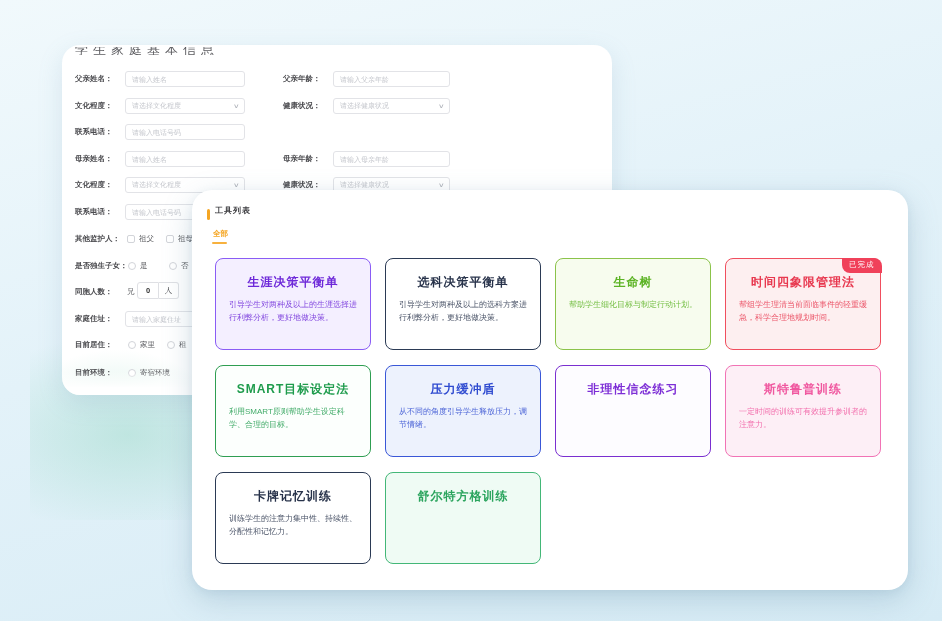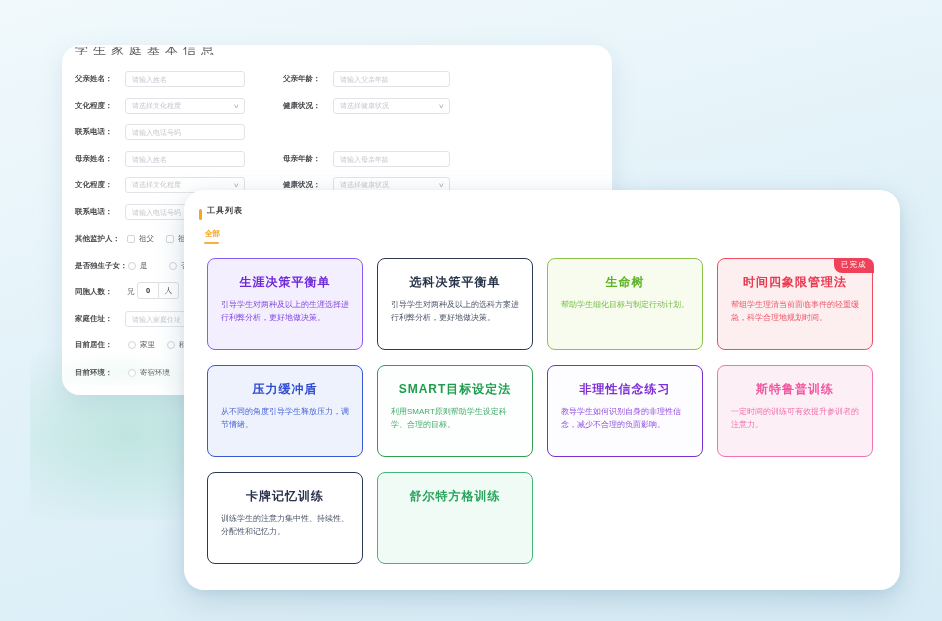--- a/index.html
+++ b/index.html
@@ -35,21 +35,21 @@
   .numpre { position:absolute; left:65px; top:5px; font-size:7.5px; color:#55565a; }
   .numgrp { position:absolute; left:75px; top:0; display:flex; }
   .numcell { width:22px; height:17px; border:1px solid #dfe0e4; border-radius:3px 0 0 3px; background:#fff;
              display:flex; align-items:center; justify-content:center; font-size:7.5px; font-weight:700; color:#333; }
   .sufcell { width:20px; height:17px; border:1px solid #dfe0e4; border-left:none; border-radius:0 3px 3px 0; background:#fff;
              display:flex; align-items:center; justify-content:center; font-size:7.5px; color:#55565a; }
   .form-fade { position:absolute; left:0; right:0; bottom:0; height:24px; z-index:2;
                background:linear-gradient(to bottom, rgba(255,255,255,0), #ffffff 70%); }
 
   
-  .tools-panel { position:absolute; left:184px; top:190px; width:716px; height:400px; z-index:3;
+  .tools-panel { position:absolute; left:192px; top:190px; width:716px; height:400px; z-index:3;
     border-radius:20px; background:#ffffff;
     box-shadow: 0 10px 30px rgba(96,140,165,.28), 0 2px 8px rgba(96,140,165,.10); }
   .hbar { position:absolute; left:15px; top:19px; width:3px; height:11px; border-radius:2px; background:#f5a623; }
   .htext { position:absolute; left:23px; top:15px; font-size:8px; font-weight:700; color:#3a3a3e; letter-spacing:1px; }
   .tab { position:absolute; left:21px; top:39px; font-size:7.5px; font-weight:700; color:#f5a623; cursor:pointer; }
   .tab-underline { position:absolute; left:20px; top:52px; width:15px; height:2px; border-radius:1px; background:#f7b13e; }
   .cards { position:absolute; left:23px; top:68px; display:grid;
            grid-template-columns:repeat(4,156px); column-gap:14px; row-gap:15px; grid-auto-rows:92px; }
   .tcard { position:relative; border:1.5px solid var(--bc,#ccc); background:var(--bg,#fff); border-radius:8px;
            padding:10px 13px 0; text-align:center; cursor:pointer; }
@@ -197,31 +197,30 @@
       </div>
       <div class="tcard" style="--bc: #8bc34a; --bg: #f7fcee; --tc: #5cb324;">
         <h3>生命树</h3>
         <p>帮助学生细化目标与制定行动计划。</p>
       </div>
       <div class="tcard" style="--bc: #f04e5e; --bg: #fdeff0; --tc: #e8384f;">
         <span class="badge">已完成</span>
         <h3>时间四象限管理法</h3>
         <p>帮组学生理清当前面临事件的轻重缓急，科学合理地规划时间。</p>
       </div>
+      <div class="tcard" style="--bc: #2f9e52; --bg: #fcfffd; --tc: #1f9c4d;">
+        <h3>SMART目标设定法</h3>
+        <p>利用SMART原则帮助学生设定科学、合理的目标。</p>
+      </div>
       <div class="tcard" style="--bc: #3a57d7; --bg: #edf2fd; --tc: #2f4bd0;">
         <h3>压力缓冲盾</h3>
         <p>从不同的角度引导学生释放压力，调节情绪。</p>
       </div>
-      <div class="tcard" style="--bc: #2f9e52; --bg: #fcfffd; --tc: #1f9c4d;">
-        <h3>SMART目标设定法</h3>
-        <p>利用SMART原则帮助学生设定科学、合理的目标。</p>
-      </div>
       <div class="tcard" style="--bc: #7a2fd0; --bg: #fdfcff; --tc: #7d2ed6;">
         <h3>非理性信念练习</h3>
-        <p>教导学生如何识别自身的非理性信念，减少不合理的负面影响。</p>
       </div>
       <div class="tcard" style="--bc: #f173b5; --bg: #fdeff6; --tc: #f0579f;">
         <h3>斯特鲁普训练</h3>
         <p>一定时间的训练可有效提升参训者的注意力。</p>
       </div>
       <div class="tcard" style="--bc: #2b3a55; --bg: #ffffff; --tc: #27324a;">
         <h3>卡牌记忆训练</h3>
         <p>训练学生的注意力集中性、持续性、分配性和记忆力。</p>
       </div>
       <div class="tcard" style="--bc: #43b777; --bg: #effbf4; --tc: #2aa45d;">

